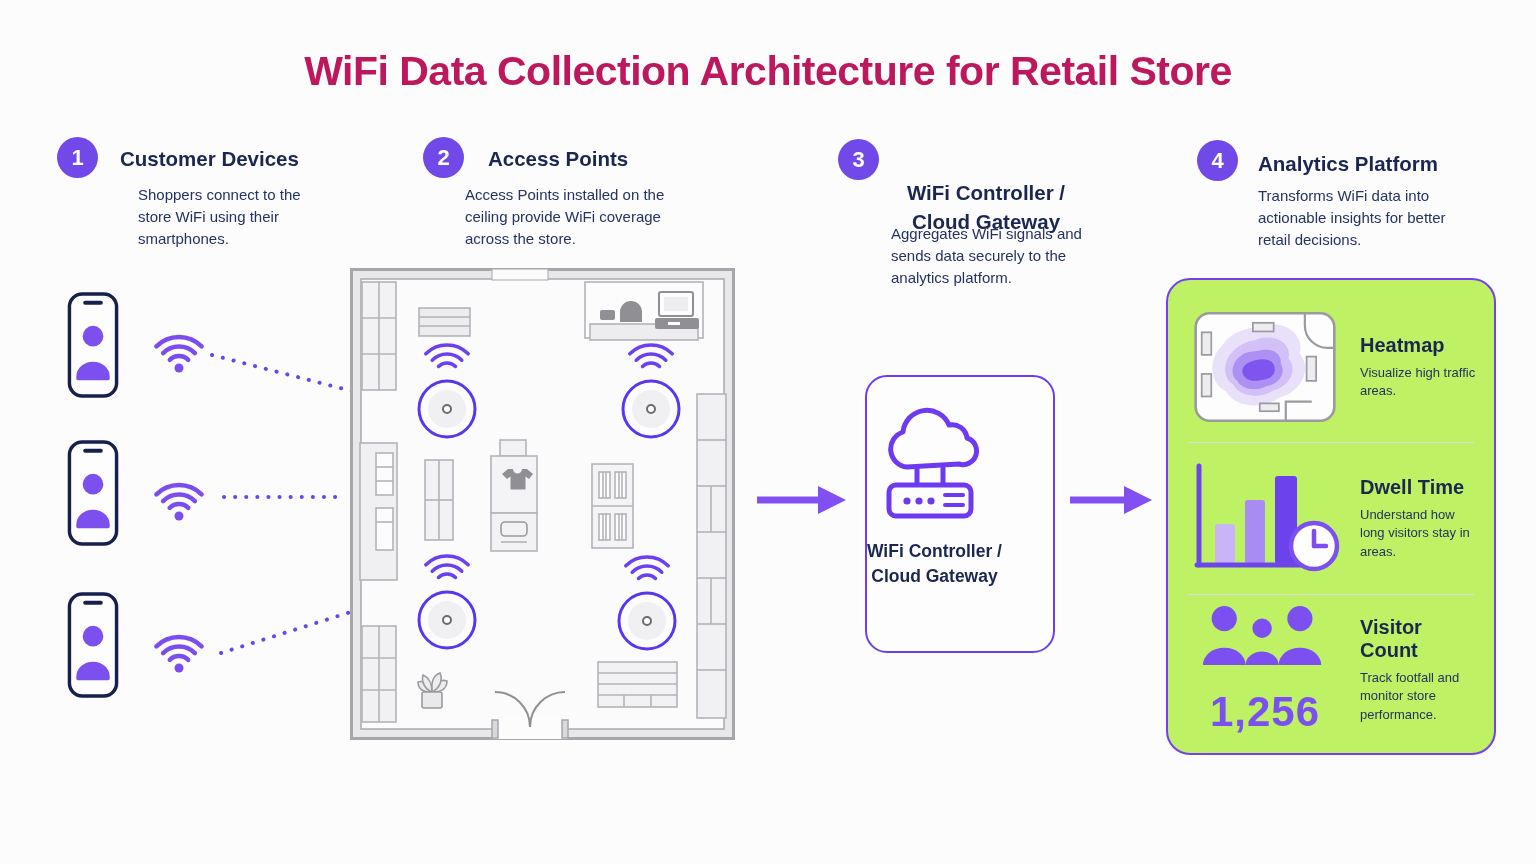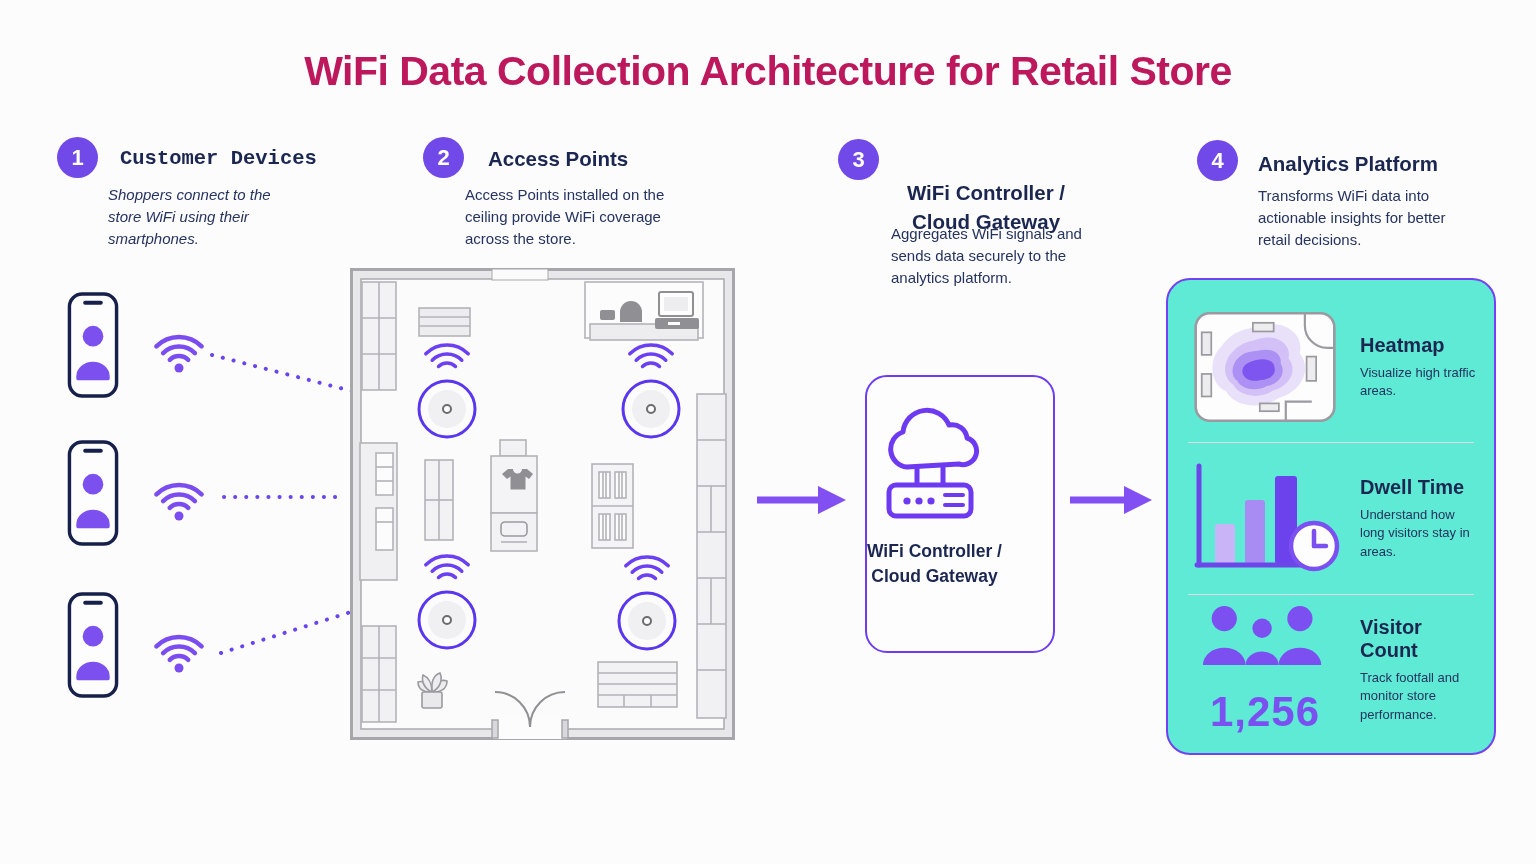--- a/index.html
+++ b/index.html
@@ -33,21 +33,21 @@
     position:absolute; left:865px; top:375px; width:190px; height:278px;
     border:2px solid #6d3cf0; border-radius:22px; background:#fdfdfe;
     display:flex; flex-direction:column; align-items:flex-start;
   }
   #controller-card .gw-icon { margin-top:30px; }
   #controller-label { margin-top:14px; font-size:17.5px; font-weight:700; color:#1b2750; text-align:center; line-height:1.45; }
 
   
   #analytics-card {
     position:absolute; left:1166px; top:278px; width:330px; height:477px;
-    border:2px solid #7440f0; border-radius:24px; background:#5eead4;
+    border:2px solid #7440f0; border-radius:24px; background:#bef264;
     padding:14px 18px 10px 18px;
     display:flex; flex-direction:column;
   }
   .feature-row { display:flex; align-items:center; gap:16px; flex:1; }
   .feature-icon { width:158px; flex:0 0 158px; display:flex; flex-direction:column; align-items:center; }
   .feature-text { width:132px; }
   .feature-title { font-size:20px; font-weight:700; color:#1b2750; margin-bottom:7px; }
   .feature-desc  { font-size:13px; color:#25335f; line-height:1.42; }
   .feature-divider { height:1px; background:#dcdce4; margin:2px 2px; flex:0 0 1px; }
   #visitor-count {
@@ -55,22 +55,22 @@
   }
 
   svg { display:block; }
 </style>
 </head>
 <body>
 
 <h1 id="page-title">WiFi Data Collection Architecture for Retail Store</h1>
 
 <div class="step-badge" style="left:57px; top:137px;">1</div>
-<div class="step-title" style="left:120px; top:145px; width:220px;font-family:Liberation Mono, monospace;">Customer Devices</div>
-<div class="step-desc" style="left:108px; top:184px; width:178px;font-style:italic;">Shoppers connect to the store WiFi using their smartphones.</div>
+<div class="step-title" style="left:120px; top:145px; width:220px;">Customer Devices</div>
+<div class="step-desc" style="left:138px; top:184px; width:178px;">Shoppers connect to the store WiFi using their smartphones.</div>
 
 <div class="step-badge" style="left:423px; top:137px;">2</div>
 <div class="step-title" style="left:488px; top:145px; width:220px;">Access Points</div>
 <div class="step-desc" style="left:465px; top:184px; width:214px;">Access Points installed on the ceiling provide WiFi coverage across the store.</div>
 
 <div class="step-badge" style="left:838px; top:139px;">3</div>
 <div class="step-title" style="left:896px; top:147px; width:180px; text-align:center;margin-top:32px;">WiFi Controller / Cloud Gateway</div>
 <div class="step-desc" style="left:891px; top:223px; width:200px;">Aggregates WiFi signals and sends data securely to the analytics platform.</div>
 
 <div class="step-badge" style="left:1197px; top:140px;">4</div>

